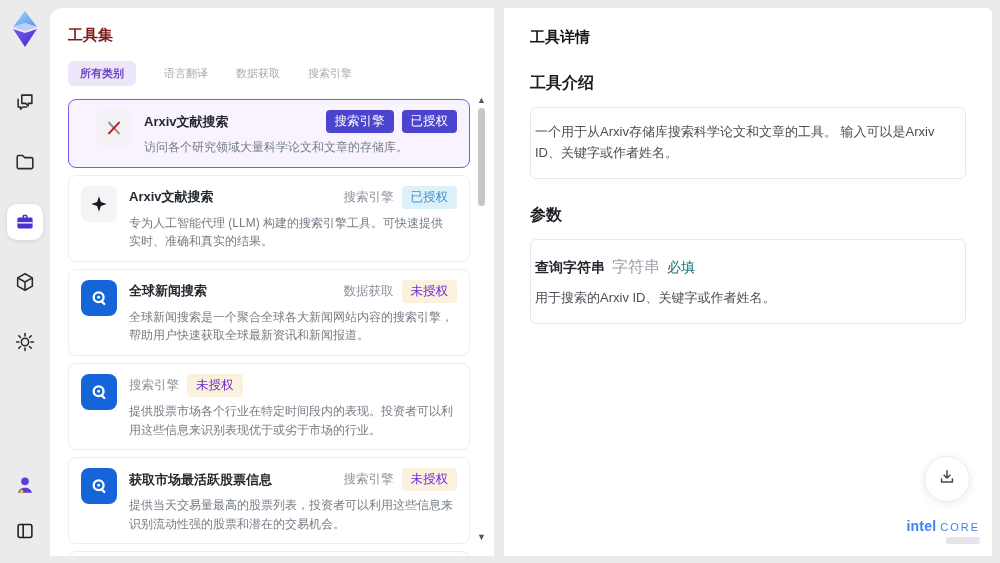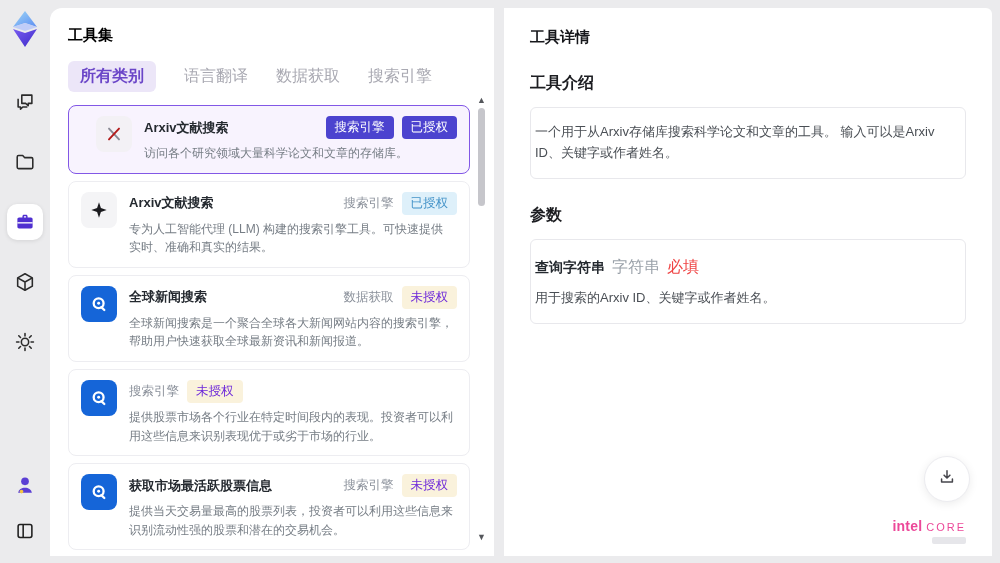--- a/index.html
+++ b/index.html
@@ -15,23 +15,23 @@
   .rail-btn.active { background:#ffffff; box-shadow:0 1px 4px rgba(0,0,0,.10); }
   .rail-bottom { margin-top:auto; margin-bottom:14px; display:flex; flex-direction:column; gap:10px; align-items:center; }
   .rail svg { display:block; }
 
   
   .main { position:absolute; left:50px; top:8px; right:8px; bottom:7px; display:flex; gap:10px; }
   .list-panel { width:444px; background:#fff; border-top-left-radius:12px; position:relative; overflow:hidden; }
   .detail-panel { flex:1; background:#fff; border-top-right-radius:6px; position:relative; }
 
   
-  .lp-title { font-size:15px; font-weight:700; color:#000000; padding:18px 0 0 18px; }
+  .lp-title { font-size:15px; font-weight:700; color:#7f1d1d; padding:18px 0 0 18px; }
   .tabs { display:flex; align-items:center; gap:28px; margin:16px 0 0 18px; }
-  .tab { font-size:16px; color:#a9a9b2; cursor:pointer; white-space:nowrap; }
+  .tab { font-size:11px; color:#a9a9b2; cursor:pointer; white-space:nowrap; }
   .tab.active { background:#ece6f8; color:#6b46c8; font-weight:700; padding:5px 12px; border-radius:6px; }
   .cards { margin-top:13px; padding:0 24px 0 18px; }
   .card { border:1px solid #ededf1; border-radius:8px; padding:10px 12px; margin-bottom:7px; display:flex; gap:12px; background:#fff; cursor:pointer; }
   .card.selected { border:1.5px solid #8257e6; background:#f8f3fe;padding-left:27px; }
   .tool-icon { flex:none; width:36px; height:36px; border-radius:8px; display:grid; place-items:center; background:#f4f4f6; }
   .tool-icon.blue { background:#1565d8; }
   .card-body { flex:1; min-width:0; }
   .card-head { display:flex; align-items:center; }
   .tool-name { flex:1; font-size:13px; font-weight:700; color:#24292f; }
   .badges { display:flex; align-items:center; gap:8px; }
@@ -49,26 +49,26 @@
   .sb-thumb { position:absolute; top:12px; left:1px; width:7px; height:98px; border-radius:4px; background:#c6c6cb; cursor:grab; }
 
   
   .dp { padding:20px 26px 0 26px; }
   .dp-title { font-size:15px; font-weight:700; color:#17181c; }
   .dp-sub { font-size:16px; font-weight:700; color:#1c1d21; margin-top:26px; }
   .dp-box { margin-top:13px; border:1px solid #e8e8ec; border-radius:6px; padding:14px 4px; font-size:13px; color:#4a4f55; line-height:1.6; }
   .param-head { display:flex; align-items:baseline; gap:7px; }
   .param-name { font-size:14px; font-weight:700; color:#24292f; }
   .param-type { font-size:16px; color:#9aa1a9; }
-  .param-req { font-size:16px; color:#ef4444; }
+  .param-req { font-size:14px; color:#0f766e; }
   .param-desc { margin-top:9px; font-size:13px; color:#4a4f55; }
 
   
   .fab { position:absolute; right:22px; bottom:54px; width:46px; height:46px; border-radius:50%; background:#fff; border:1px solid #ececf0; box-shadow:0 2px 10px rgba(0,0,0,.08); display:grid; place-items:center; cursor:pointer; }
-  .brand { position:absolute; right:26px; bottom:12px; text-align:right; color:#ec4899; }
+  .brand { position:absolute; right:12px; bottom:12px; text-align:right; color:#3b82f6; }
   .brand .line { display:flex; align-items:baseline; gap:4px; justify-content:flex-end; }
   .brand .intel { font-size:14px; font-weight:700; letter-spacing:.2px; }
   .brand .core { font-size:11px; letter-spacing:2px; font-weight:500; }
   .brand .bar { width:34px; height:7px; background:#e6e6ea; border-radius:2px; margin:3px 0 0 auto; }
 </style>
 </head>
 <body>
 
 <div class="app">
 

